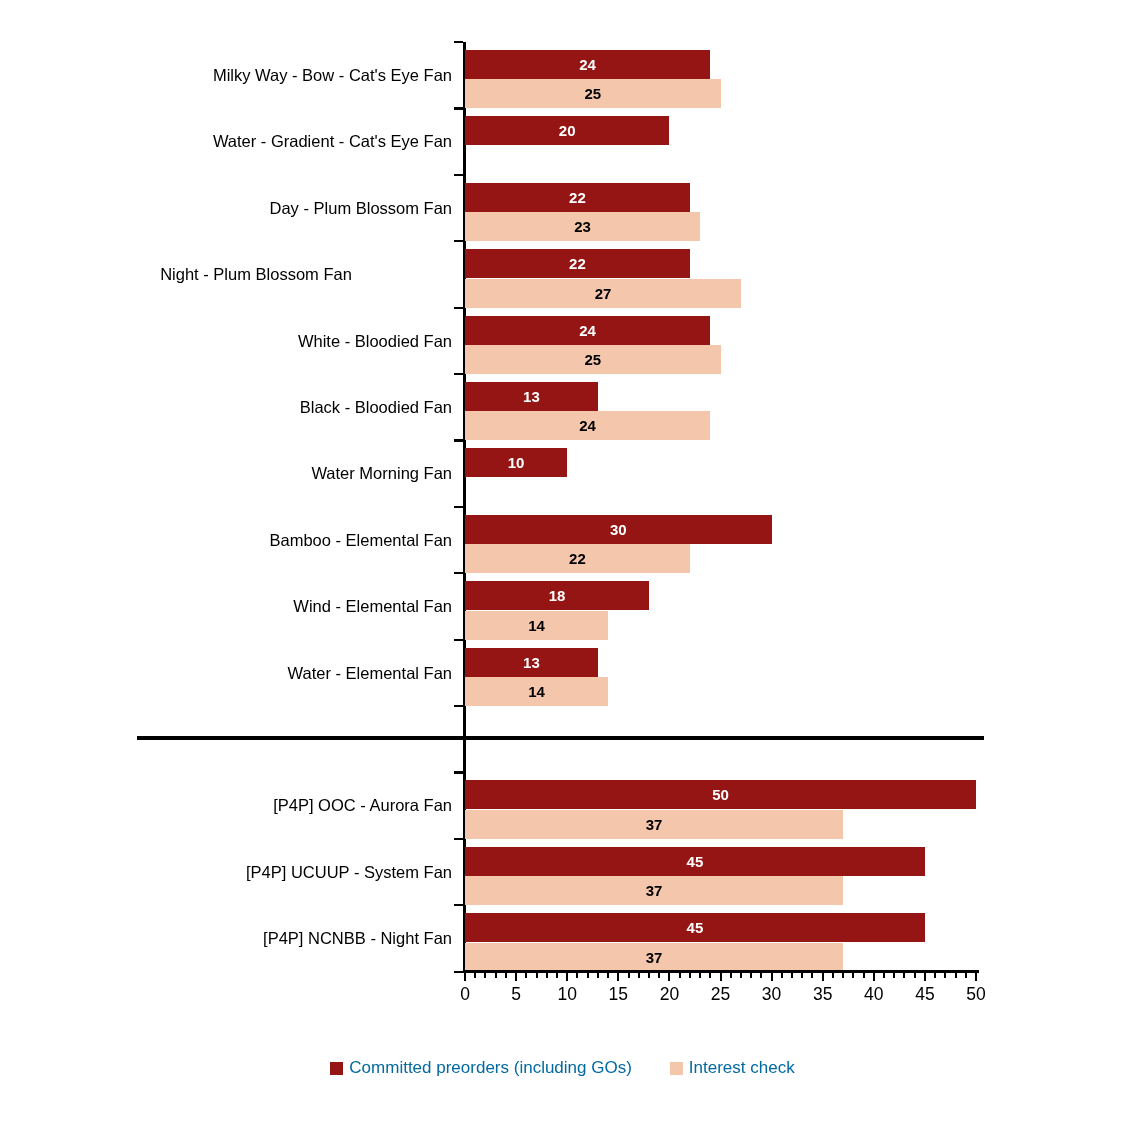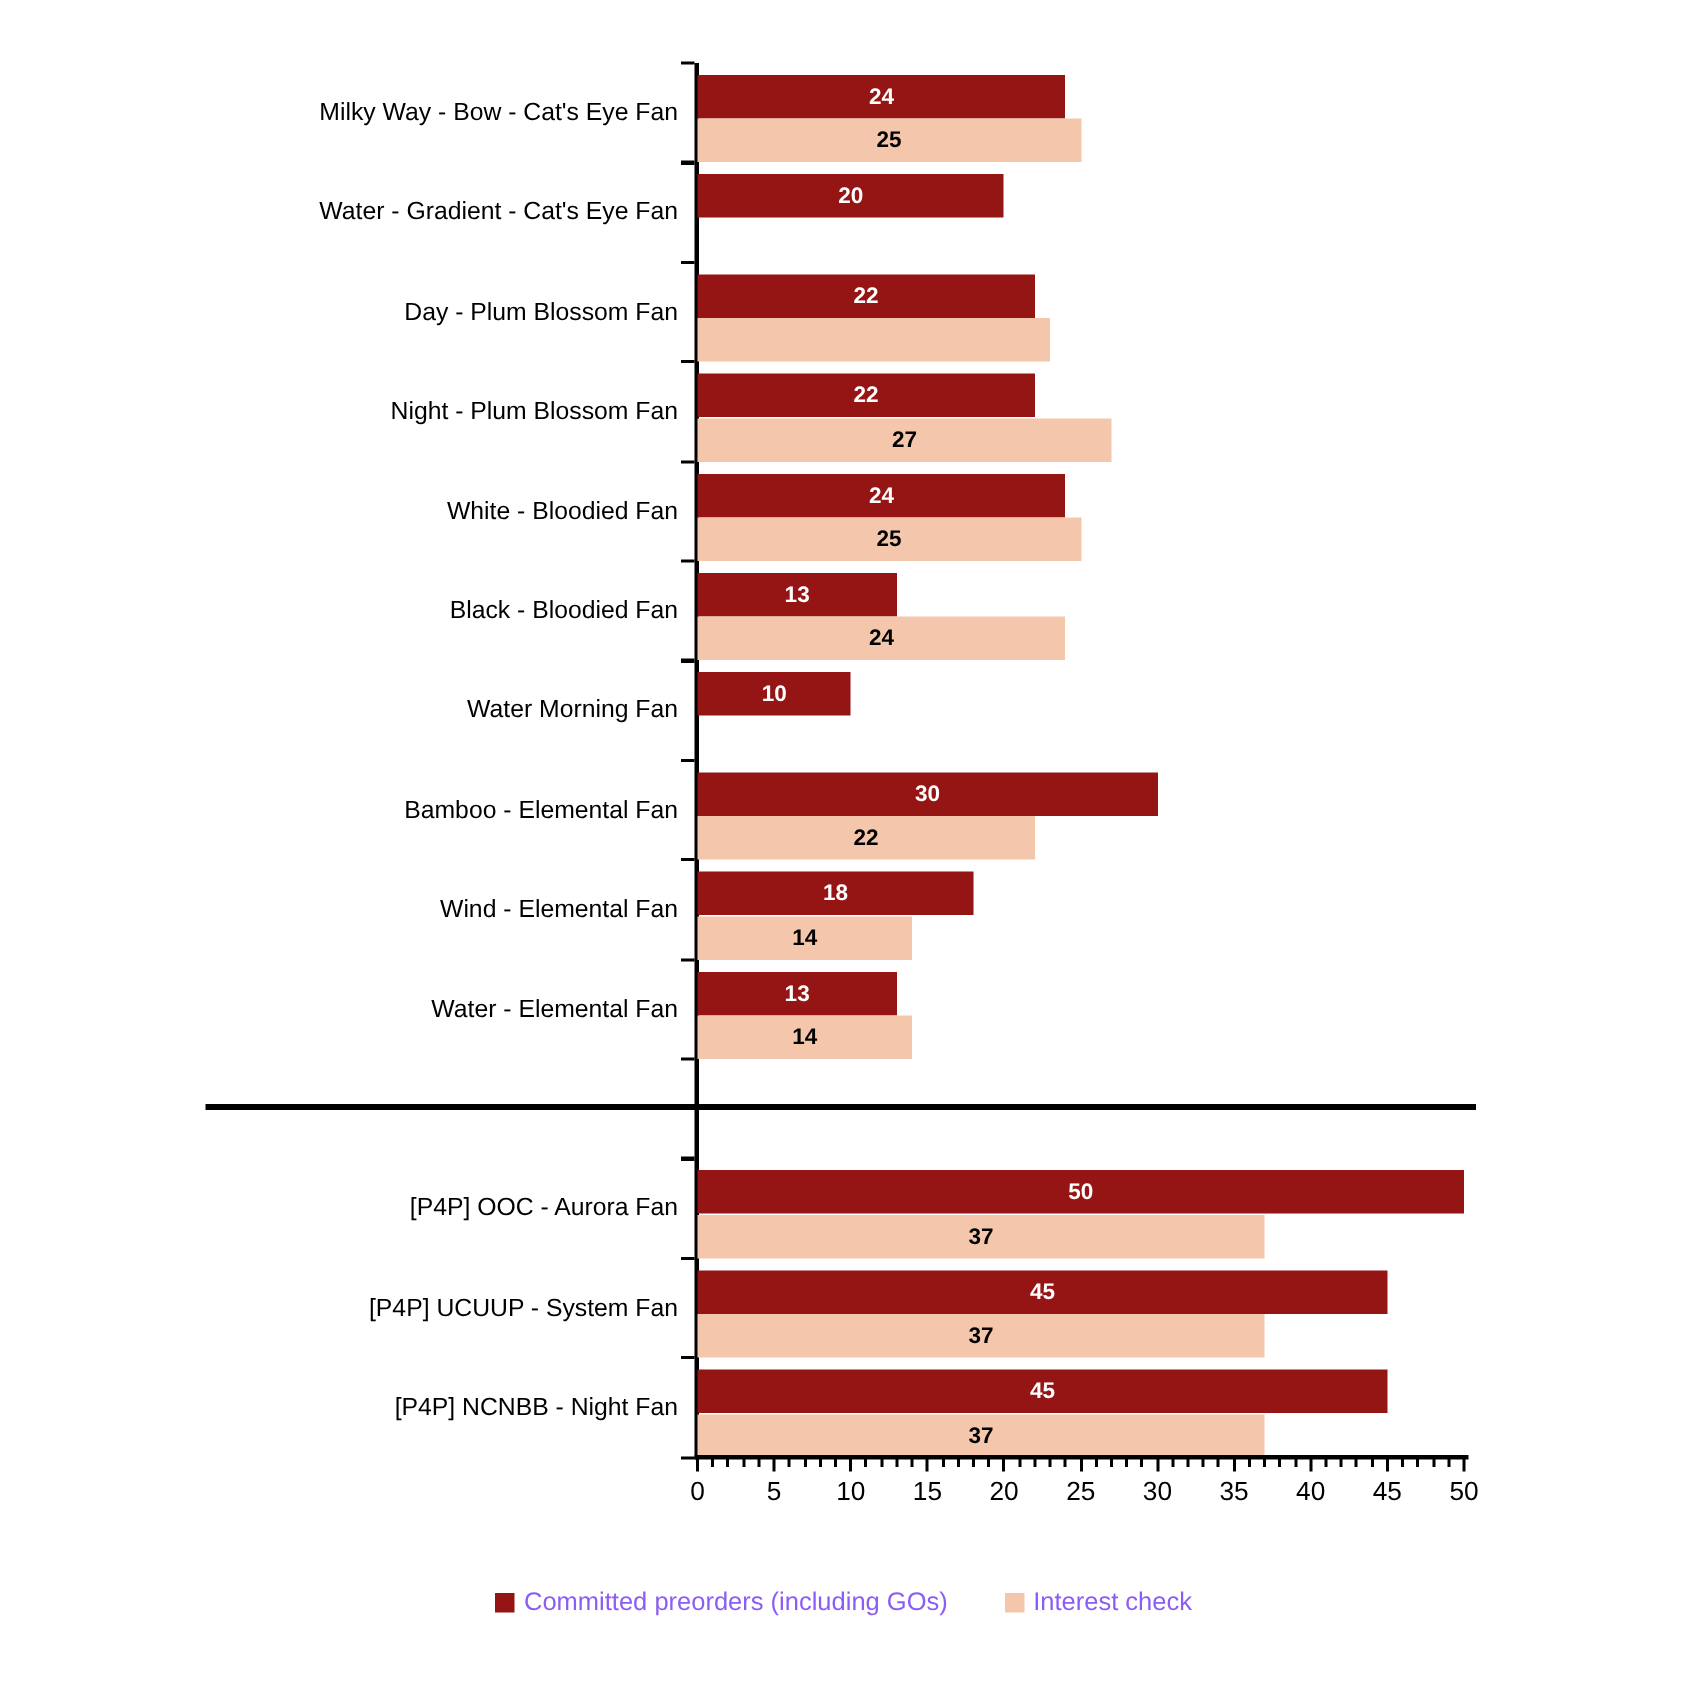--- a/index.html
+++ b/index.html
@@ -49,21 +49,21 @@
     gap: 38px;
   }
   .legend-item { display: flex; align-items: center; }
   .swatch {
     width: 13px;
     height: 13px;
     display: inline-block;
     margin-right: 6px;
     flex: 0 0 auto;
   }
-  .legend-label { font-size: 17px; color: #8b5cf6; white-space: nowrap; }
+  .legend-label { font-size: 17px; color: #0369a1; white-space: nowrap; }
 </style>
 </head>
 <body>
 
 <div class="canvas">
   <div id="plot">
       <div class="axis-line" style="left: 463px; top: 42px; width: 2.5px; height: 930.6px; background: rgb(0, 0, 0);"></div>
       <div class="cat-tick" style="left: 454px; top: 41px; width: 9px; height: 2.2px; background: rgb(0, 0, 0);"></div>
       <div class="cat-tick" style="left: 454px; top: 107.4px; width: 9px; height: 2.2px; background: rgb(0, 0, 0);"></div>
       <div class="cat-tick" style="left: 454px; top: 173.8px; width: 9px; height: 2.2px; background: rgb(0, 0, 0);"></div>
@@ -84,21 +84,22 @@
       <div class="bar-label" style="left: 465px; top: 50px; width: 245.28px; height: 29px; line-height: 29px; color: rgb(255, 255, 255);">24</div>
       <div class="bar" style="left: 465px; top: 79.4px; width: 255.5px; height: 29px; background: rgb(244, 199, 173);"></div>
       <div class="bar-label" style="left: 465px; top: 79.4px; width: 255.5px; height: 29px; line-height: 29px; color: rgb(0, 0, 0);">25</div>
       <div class="cat-label" style="left: 60px; width: 392px; top: 108.4px; height: 66.4px; line-height: 66.4px;">Water - Gradient - Cat's Eye Fan</div>
       <div class="bar" style="left: 465px; top: 116.4px; width: 204.4px; height: 29px; background: rgb(149, 21, 20);"></div>
       <div class="bar-label" style="left: 465px; top: 116.4px; width: 204.4px; height: 29px; line-height: 29px; color: rgb(255, 255, 255);">20</div>
       <div class="cat-label" style="left: 60px; width: 392px; top: 174.8px; height: 66.4px; line-height: 66.4px;">Day - Plum Blossom Fan</div>
       <div class="bar" style="left: 465px; top: 182.8px; width: 224.84px; height: 29px; background: rgb(149, 21, 20);"></div>
       <div class="bar-label" style="left: 465px; top: 182.8px; width: 224.84px; height: 29px; line-height: 29px; color: rgb(255, 255, 255);">22</div>
       <div class="bar" style="left: 465px; top: 212.2px; width: 235.06px; height: 29px; background: rgb(244, 199, 173);"></div>
-      <div class="cat-label" style="left: 60px; width: 392px; top: 241.2px; height: 66.4px; line-height: 66.4px;">Night - Plum Blossom Fan</div>
+      <div class="bar-label" style="left: 465px; top: 212.2px; width: 235.06px; height: 29px; line-height: 29px; color: rgb(0, 0, 0);">23</div>
+      <div class="cat-label" style="left: 60px; width: 392px; top: 241.2px; height: 66.4px; line-height: 66.4px; text-align: center;">Night - Plum Blossom Fan</div>
       <div class="bar" style="left: 465px; top: 249.2px; width: 224.84px; height: 29px; background: rgb(149, 21, 20);"></div>
       <div class="bar-label" style="left: 465px; top: 249.2px; width: 224.84px; height: 29px; line-height: 29px; color: rgb(255, 255, 255);">22</div>
       <div class="bar" style="left: 465px; top: 278.6px; width: 275.94px; height: 29px; background: rgb(244, 199, 173);"></div>
       <div class="bar-label" style="left: 465px; top: 278.6px; width: 275.94px; height: 29px; line-height: 29px; color: rgb(0, 0, 0);">27</div>
       <div class="cat-label" style="left: 60px; width: 392px; top: 307.6px; height: 66.4px; line-height: 66.4px;">White - Bloodied Fan</div>
       <div class="bar" style="left: 465px; top: 315.6px; width: 245.28px; height: 29px; background: rgb(149, 21, 20);"></div>
       <div class="bar-label" style="left: 465px; top: 315.6px; width: 245.28px; height: 29px; line-height: 29px; color: rgb(255, 255, 255);">24</div>
       <div class="bar" style="left: 465px; top: 345px; width: 255.5px; height: 29px; background: rgb(244, 199, 173);"></div>
       <div class="bar-label" style="left: 465px; top: 345px; width: 255.5px; height: 29px; line-height: 29px; color: rgb(0, 0, 0);">25</div>
       <div class="cat-label" style="left: 60px; width: 392px; top: 374px; height: 66.4px; line-height: 66.4px;">Black - Bloodied Fan</div>

